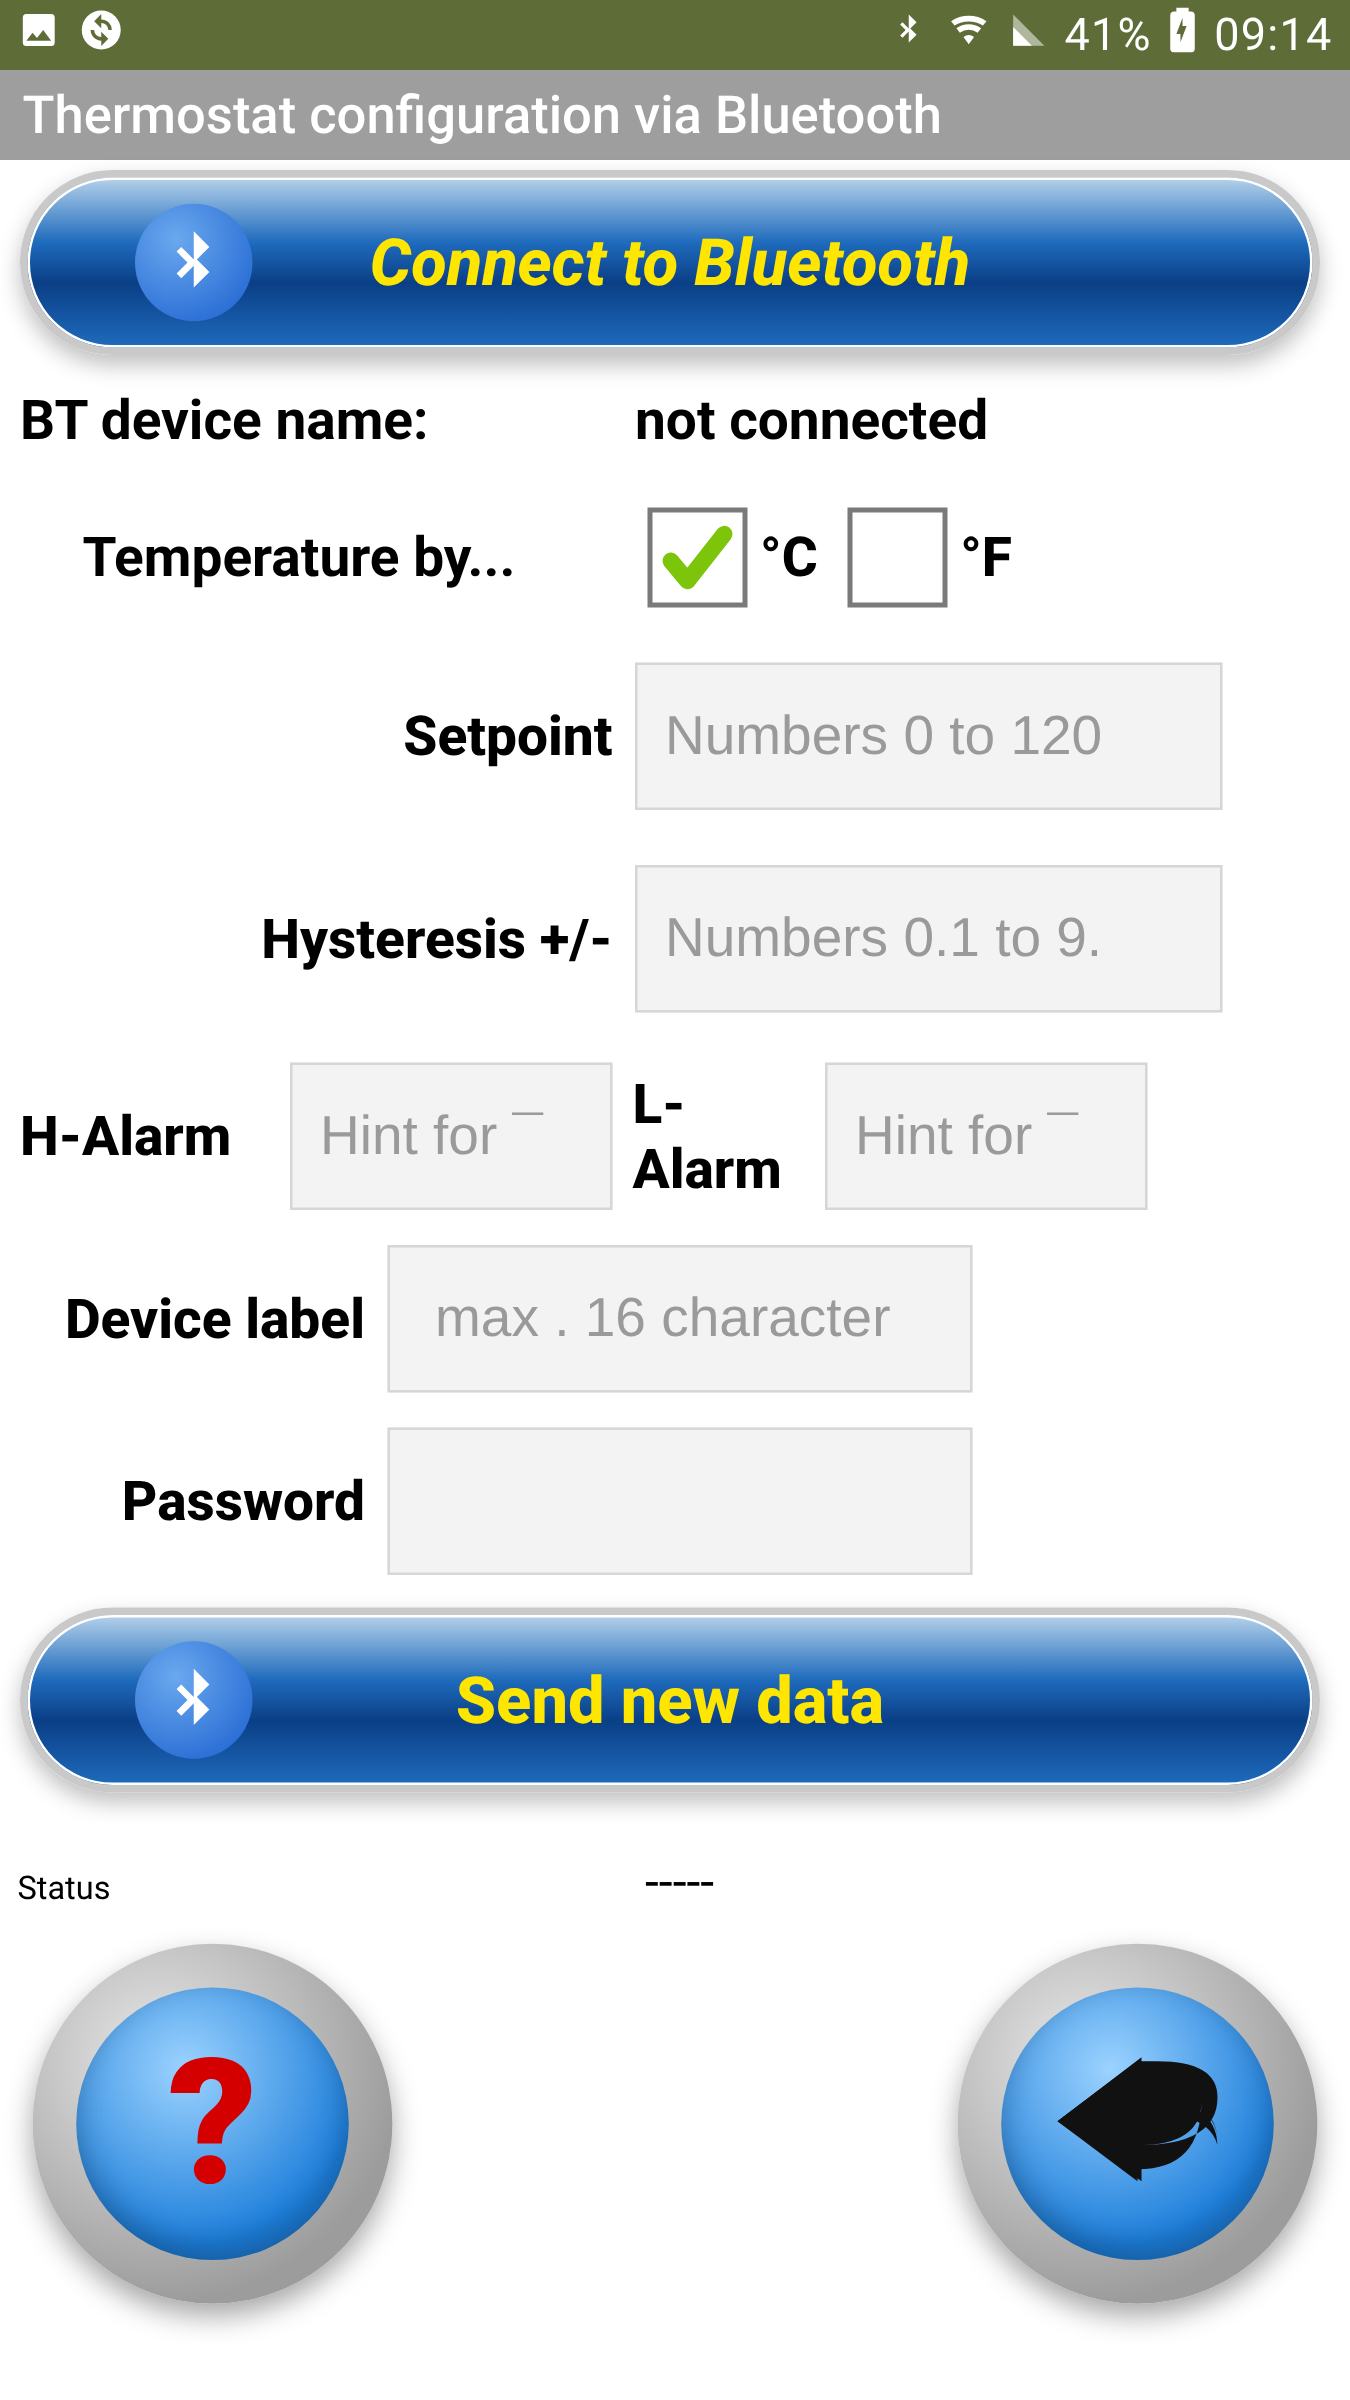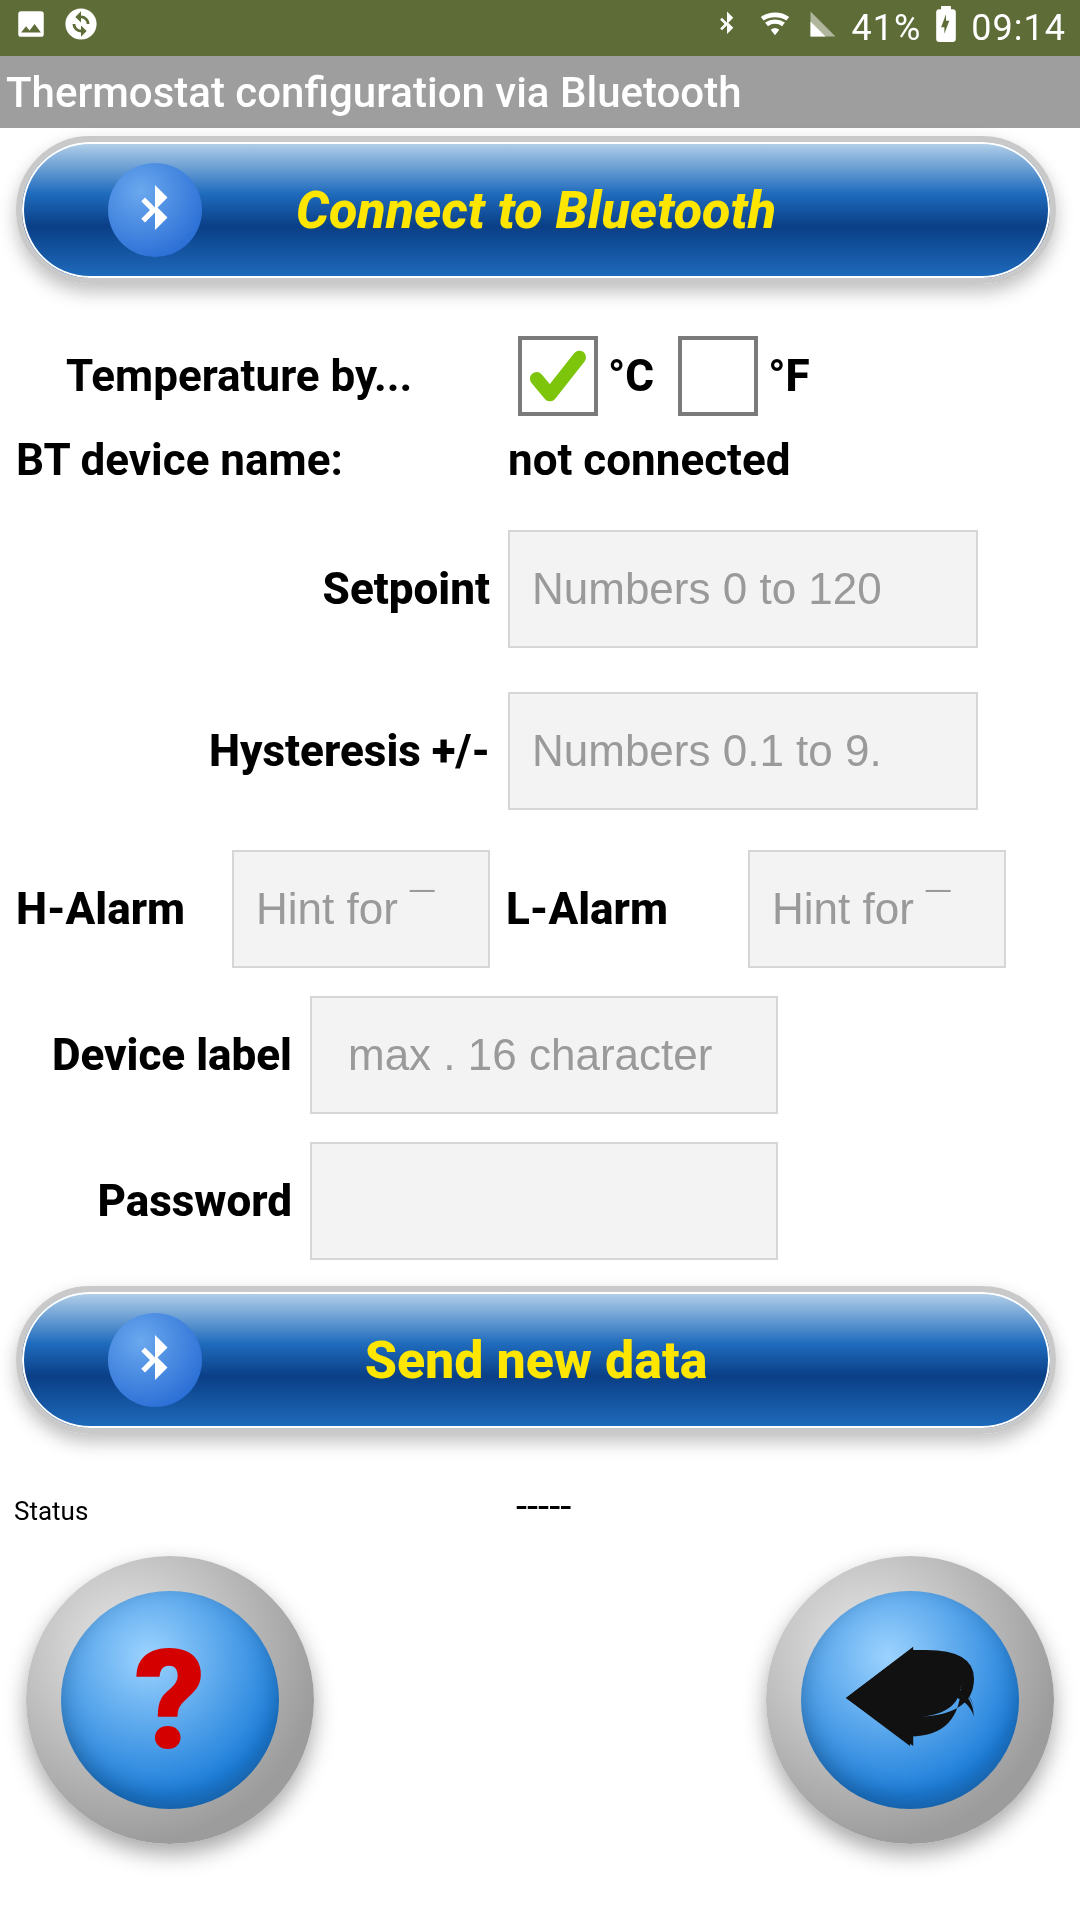--- a/index.html
+++ b/index.html
@@ -10,21 +10,21 @@
       height: 56px; background: #5e6d38; display: flex; align-items: center;
       justify-content: space-between; padding: 0 14px; color: #fff; font-size: 34px;
     }
     .status-left { display: flex; gap: 16px; align-items: center; }
     .status-right { display: flex; gap: 14px; align-items: center; }
     .status-right .txt { font-size: 36px; letter-spacing: 1px; }
 
     
     .app-bar {
       height: 72px; background: #9e9e9e; color: #fff; display: flex; align-items: center;
-      padding: 0 6px; font-size: 42px; font-weight: 500;
+      padding: 0 18px; font-size: 42px; font-weight: 500;
     }
 
     
     .pill-wrap { padding: 8px 16px 8px 8px; font-style: italic; }
     .pill {
       position: relative; width: 100%; height: 148px; border-radius: 74px;
       border: 6px solid #c9c9c9;
       background: linear-gradient(#b6d2ea 0%, #1f6bbd 38%, #0a3f86 62%, #1f6bbd 100%);
       box-shadow: inset 0 0 0 2px #fff, 0 8px 18px rgba(0,0,0,0.25);
       display: flex; align-items: center; justify-content: center;
@@ -145,51 +145,51 @@
     <div class="pill">
       <div class="bt-badge">
         <svg width="60" height="72" viewBox="0 0 24 24" fill="#fff">
             <path d="M12 2l5 5-4 4 4 4-5 5v-7l-4 4-1.5-1.5L10 12 6.5 8.5 8 7l4 4V2z"></path>
           </svg>
       </div>
       <span class="pill-label">Connect to Bluetooth</span>
     </div>
   </div>
 
+  <div class="row row-1">
+    <div class="lbl-right">BT device name:</div>
+    <div class="val-right">not connected</div>
+  </div>
+
   <div class="row row-2">
     <div class="lbl-temp">Temperature by...</div>
     <div class="check">
       <svg width="64" height="64" viewBox="0 0 24 24">
           <path d="M4 13l5 6L20 5" stroke="#7cc50b" stroke-width="5" fill="none" stroke-linecap="round" stroke-linejoin="round"></path>
         </svg>
     </div>
     <div class="unit">°C</div>
     <div class="check"></div>
     <div class="unit">°F</div>
   </div>
 
-  <div class="row row-1">
-    <div class="lbl-right">BT device name:</div>
-    <div class="val-right">not connected</div>
-  </div>
-
   <div class="form-row">
     <div class="form-label w1">Setpoint</div>
     <input class="input i1" placeholder="Numbers 0 to 120" style="">
   </div>
 
   <div class="form-row">
     <div class="form-label w2">Hysteresis +/-</div>
     <input class="input i1" placeholder="Numbers 0.1 to 9." style="">
   </div>
 
   <div class="alarm-row">
     <div class="alarm-label" style="width:224px;">H-Alarm</div>
     <input class="alarm-input" placeholder="Hint for ¯" style="">
-    <div class="alarm-label" style="width:258px; padding-left:16px;">L-Alarm</div>
+    <div class="alarm-label" style="width:170px; padding-left:16px;">L-Alarm</div>
     <input class="alarm-input" placeholder="Hint for ¯" style="">
   </div>
 
   <div class="form-row tight">
     <div class="form-label w5">Device label</div>
     <input class="input i5" placeholder="max . 16 character" style="">
   </div>
 
   <div class="form-row tight">
     <div class="form-label w5">Password</div>

